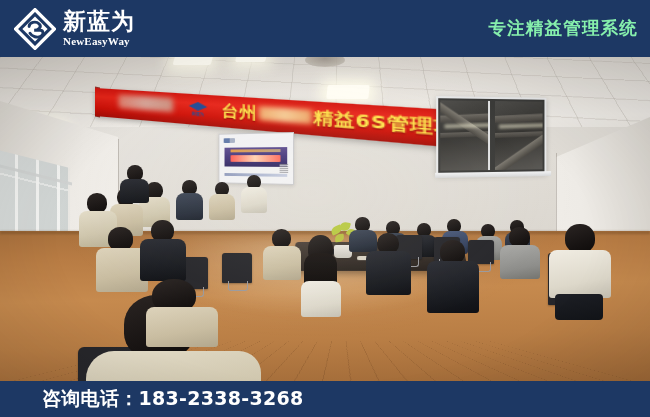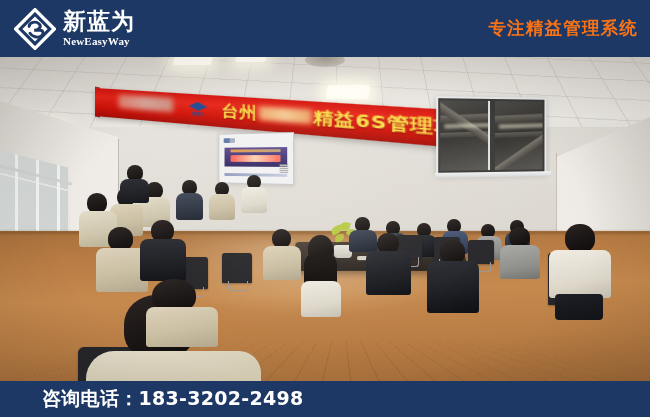--- a/index.html
+++ b/index.html
@@ -20,21 +20,21 @@
   .brand-cn {
     font-size:23px; font-weight:bold; color:#ffffff; letter-spacing:1px;
     font-family:"DejaVu Sans","Liberation Sans",sans-serif;
   }
   .brand-en {
     font-size:11px; font-weight:bold; color:#ffffff; letter-spacing:.2px;
     margin-top:3px; font-family:"Liberation Serif","DejaVu Serif",serif;
   }
   .header-slogan { text-align:right; padding-right:4px; }
   .header-slogan div {
-    font-size:17.5px; font-weight:bold; color:#f97316; letter-spacing:1.2px;
+    font-size:17.5px; font-weight:bold; color:#86efac; letter-spacing:1.2px;
     line-height:1.32; font-family:"DejaVu Sans","Liberation Sans",sans-serif;
   }
 
   
   .footer {
     position:absolute; left:0; bottom:0; width:650px; height:36px;
     background:#1d3864; display:flex; align-items:center; z-index:20;
   }
   .footer-left {
     font-size:19px; font-weight:bold; color:#ffffff; letter-spacing:.5px;
@@ -522,17 +522,17 @@
         <div class="head" style="left:0;top:0;width:44px;height:34px;"></div>
         <div class="body khaki" style="left:-6px;top:28px;width:72px;height:40px;"></div>
       </div>
 
       <div class="photo-grade"></div>
     </div>
   </div>
 
   <div class="footer">
     <div class="footer-right">
-      <span>咨询电话：</span><span>183-3202-2498</span>
+      <span>咨询电话：</span><span>183-2338-3268</span>
     </div>
   </div>
 
 </div>
 
 </body></html>

